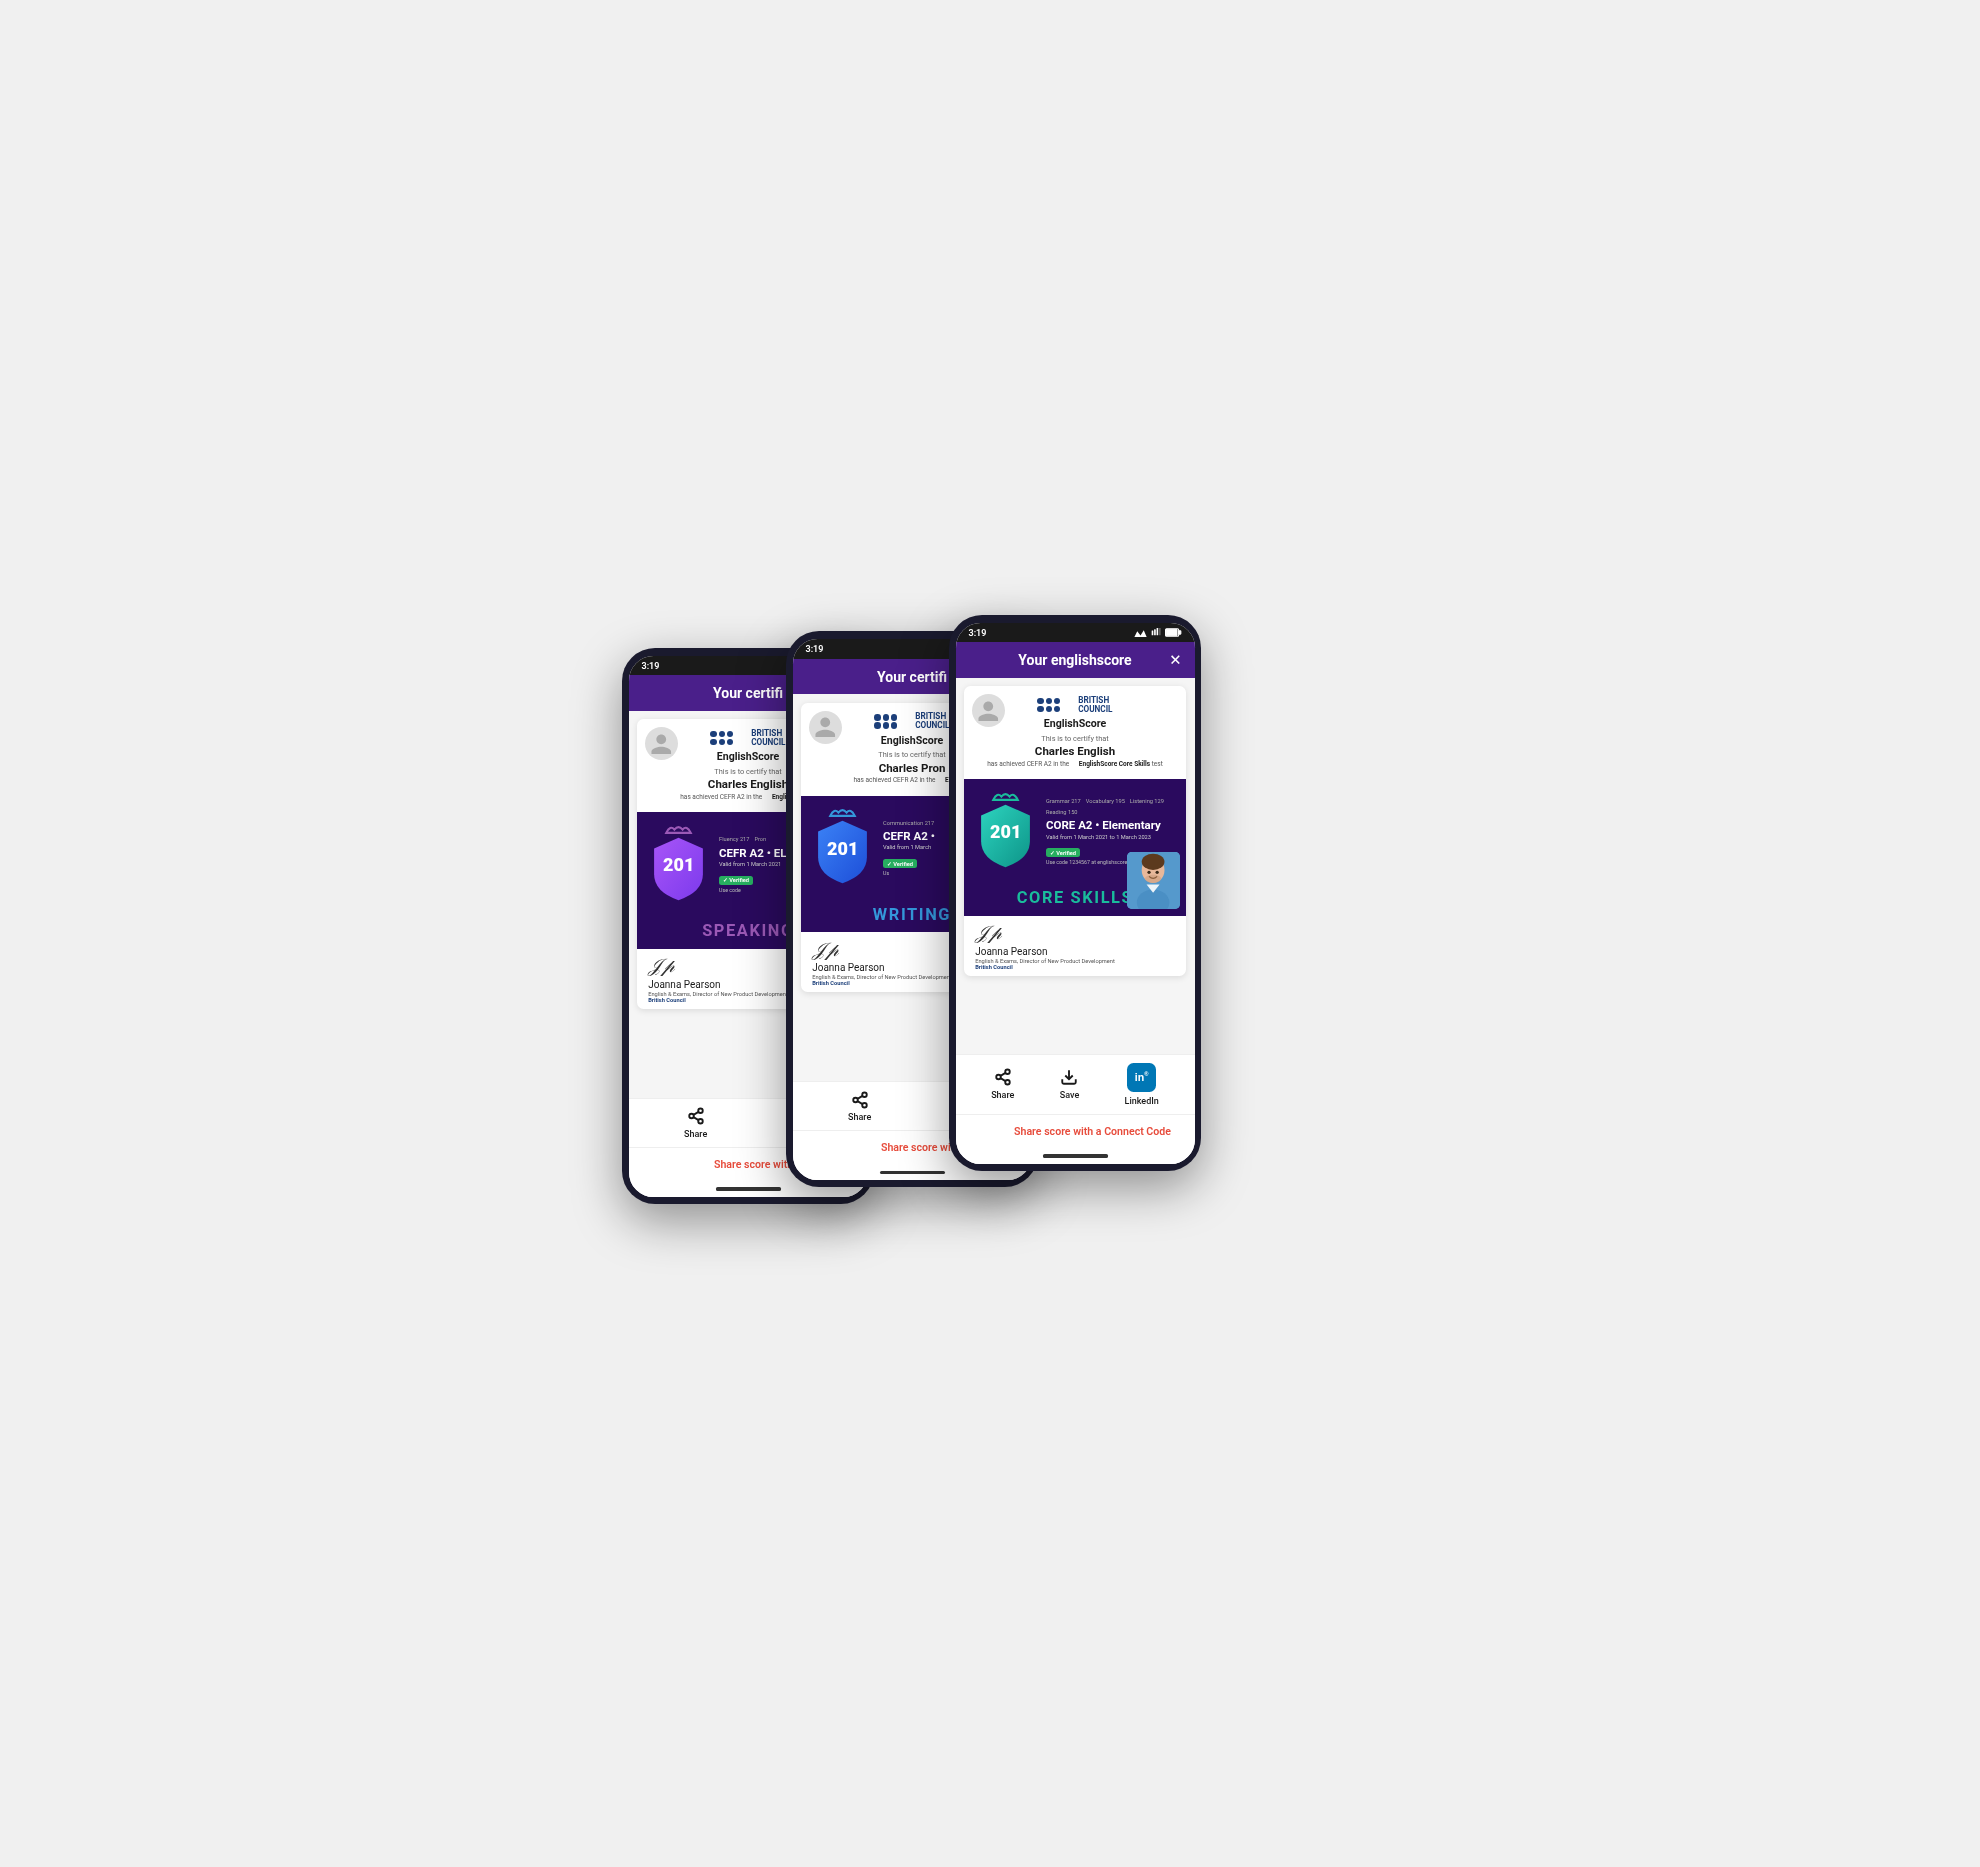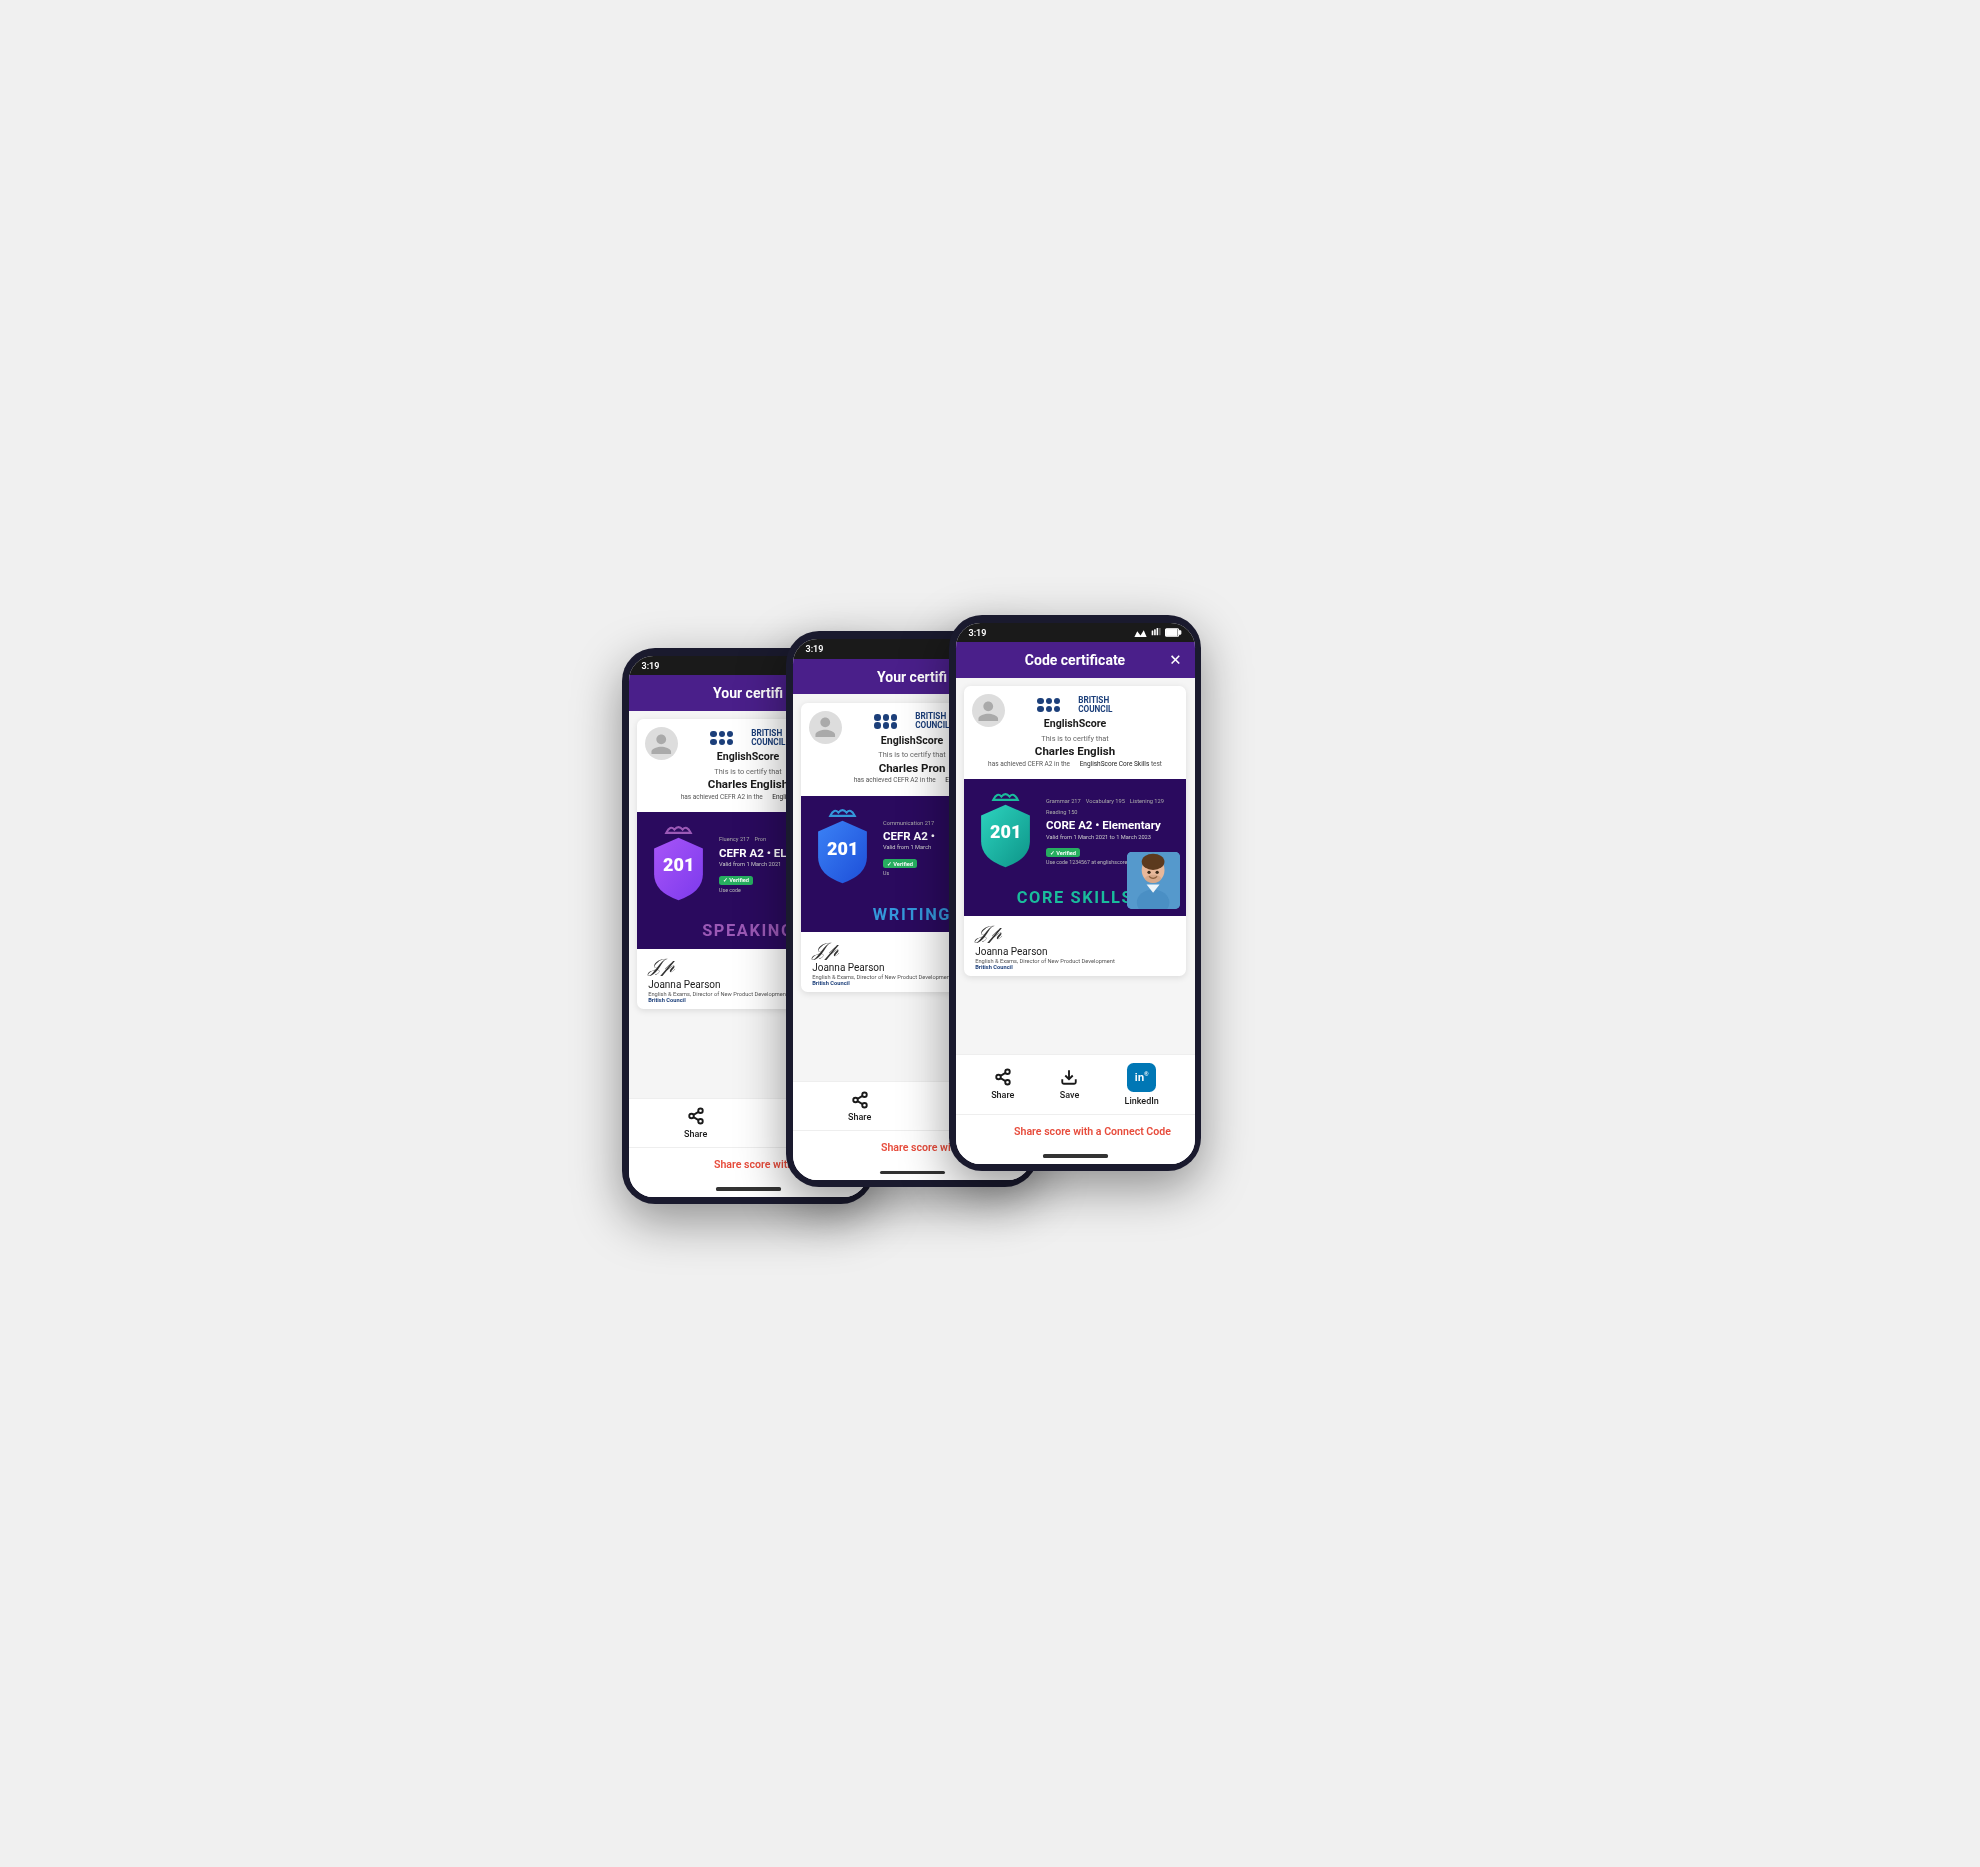--- a/index.html
+++ b/index.html
@@ -169,21 +169,21 @@
       color: #1a1a1a;
       margin-bottom: 1.6px;
     }
     .achieved-text {
       font-size: 6.5px;
       color: #555;
       text-align: center;
       margin-bottom: 4.9px;
     }
     .achieved-text strong {
-      font-weight: 400;
+      font-weight: 700;
       color: #1a1a1a;
       padding-left: 8px;
     }
     .cert-banner {
       background: #2a0a5e;
       padding: 9.8px 11.5px;
       display: flex;
       align-items: center;
       gap: 9.8px;
       position: relative;
@@ -590,21 +590,21 @@
               <rect x="20" y="0" width="4" height="18" rx="1" opacity="0.3"></rect>
             </svg>
           <svg width="16.4" height="9" viewBox="0 0 30 16" fill="none" stroke="white" stroke-width="2">
               <rect x="1" y="1" width="24" height="14" rx="2"></rect>
               <rect x="25" y="5" width="4" height="6" rx="1" fill="white"></rect>
               <rect x="2" y="2" width="20" height="12" rx="1.5" fill="white"></rect>
             </svg>
         </div>
       </div>
       <div class="header">
-        <span class="header-title">Code certificate</span>
+        <span class="header-title">Your englishscore</span>
         <span class="close-btn">✕</span>
       </div>
       <div class="certificate-area">
         <div class="certificate-card">
           <div class="cert-top">
             <div class="avatar-placeholder">
               <svg viewBox="0 0 24 24">
                   <path d="M12 12c2.7 0 4.8-2.1 4.8-4.8S14.7 2.4 12 2.4 7.2 4.5 7.2 7.2 9.3 12 12 12zm0 2.4c-3.2 0-9.6 1.6-9.6 4.8v2.4h19.2v-2.4c0-3.2-6.4-4.8-9.6-4.8z" fill="#aaa"></path>
                 </svg>
             </div>

